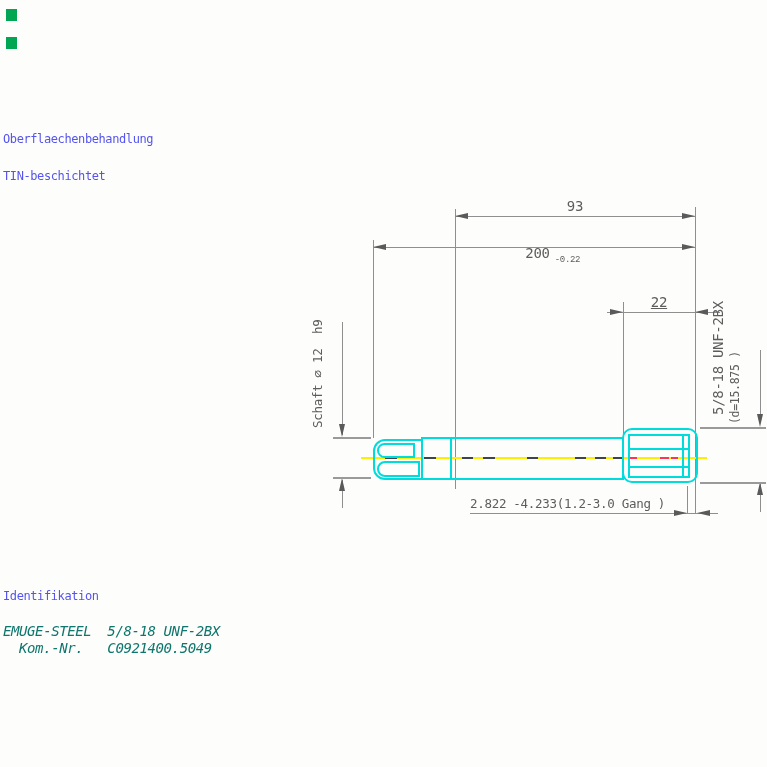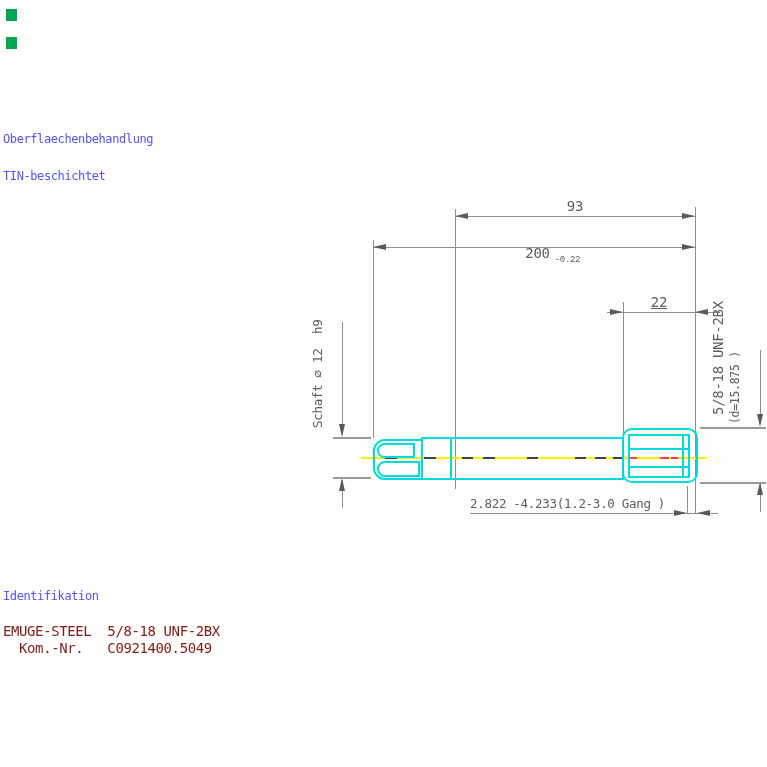--- a/index.html
+++ b/index.html
@@ -14,21 +14,21 @@
   
   .ar{position:absolute;width:0;height:0;}
   .ar-left {border-right:13px solid #5a5a5a;border-top:3px solid transparent;border-bottom:3px solid transparent;}
   .ar-right{border-left:13px solid #5a5a5a;border-top:3px solid transparent;border-bottom:3px solid transparent;}
   .ar-down {border-top:13px solid #5a5a5a;border-left:3px solid transparent;border-right:3px solid transparent;}
   .ar-up   {border-bottom:13px solid #5a5a5a;border-left:3px solid transparent;border-right:3px solid transparent;}
   
   .dimtxt{position:absolute;color:#5d5d5d;font-size:14px;letter-spacing:-0.3px;white-space:pre;}
   .dimsub{color:#5d5d5d;font-size:9px;font-family:Liberation Mono, monospace;}
   .note{position:absolute;color:#5454ee;font-size:12px;letter-spacing:-0.4px;white-space:pre;}
-  .ident{position:absolute;color:#7f1d1d;font-size:14px;letter-spacing:-0.4px;white-space:pre;line-height:16px;}
+  .ident{position:absolute;color:#0f766e;font-size:14px;letter-spacing:-0.4px;white-space:pre;line-height:16px;font-style:italic;}
   .rot{transform:rotate(-90deg);transform-origin:0 100%;white-space:pre;}
   
   .cy{position:absolute;border:2px solid #00dcdc;box-sizing:border-box;background:transparent;}
   .cyfill{position:absolute;background:#00dcdc;}
   .yellow{position:absolute;background:#ffee00;height:2px;}
   .dash{position:absolute;background:#3d4450;height:2px;}
   .rdash{position:absolute;background:#ff3355;height:2px;}
   .marker{position:absolute;width:11px;height:12px;background:#00a651;}
 </style>
 </head>

